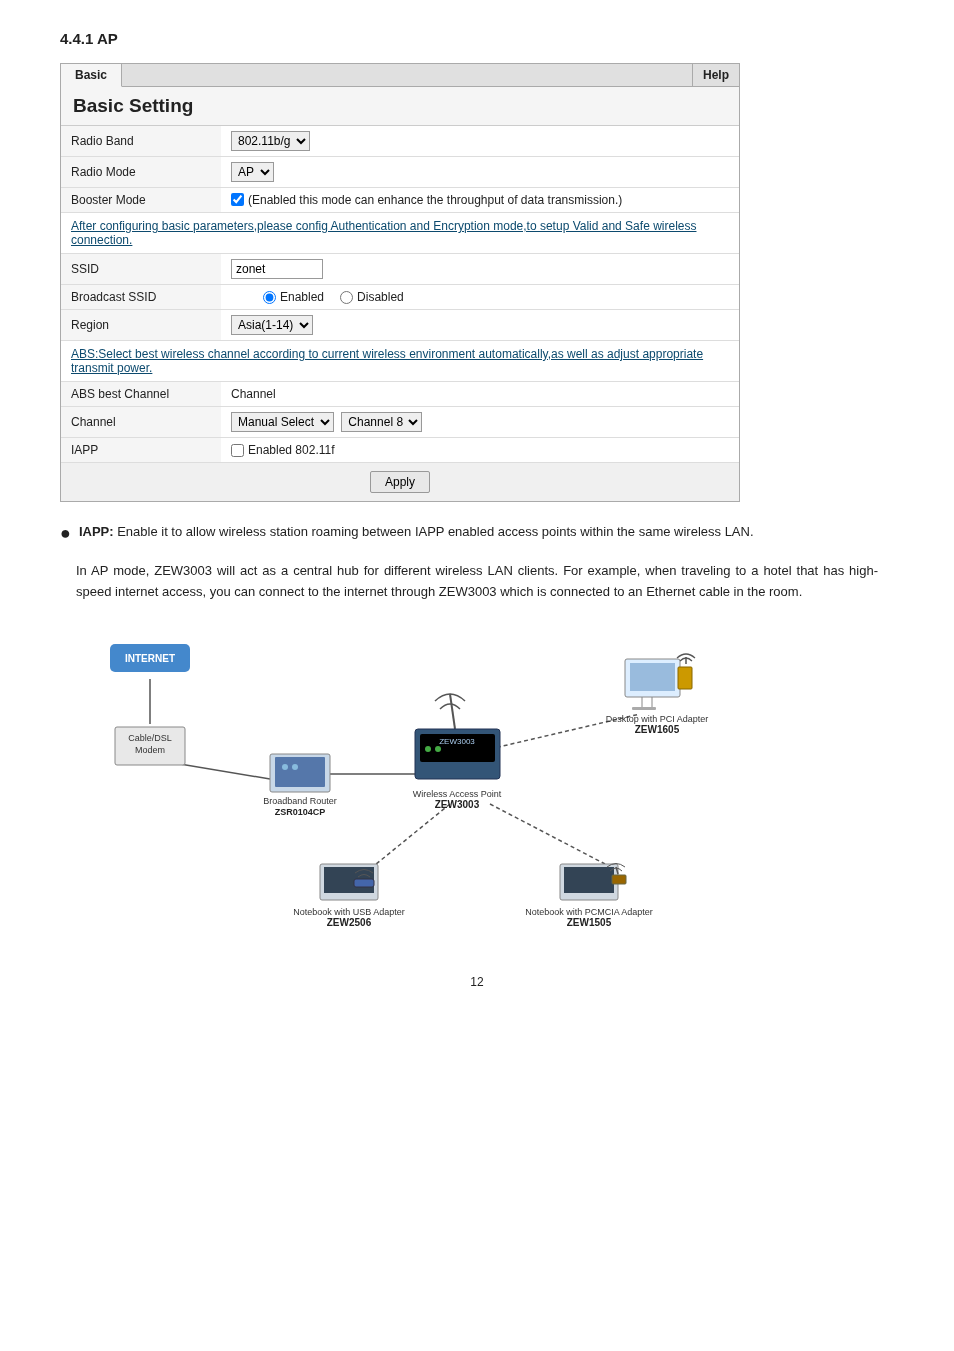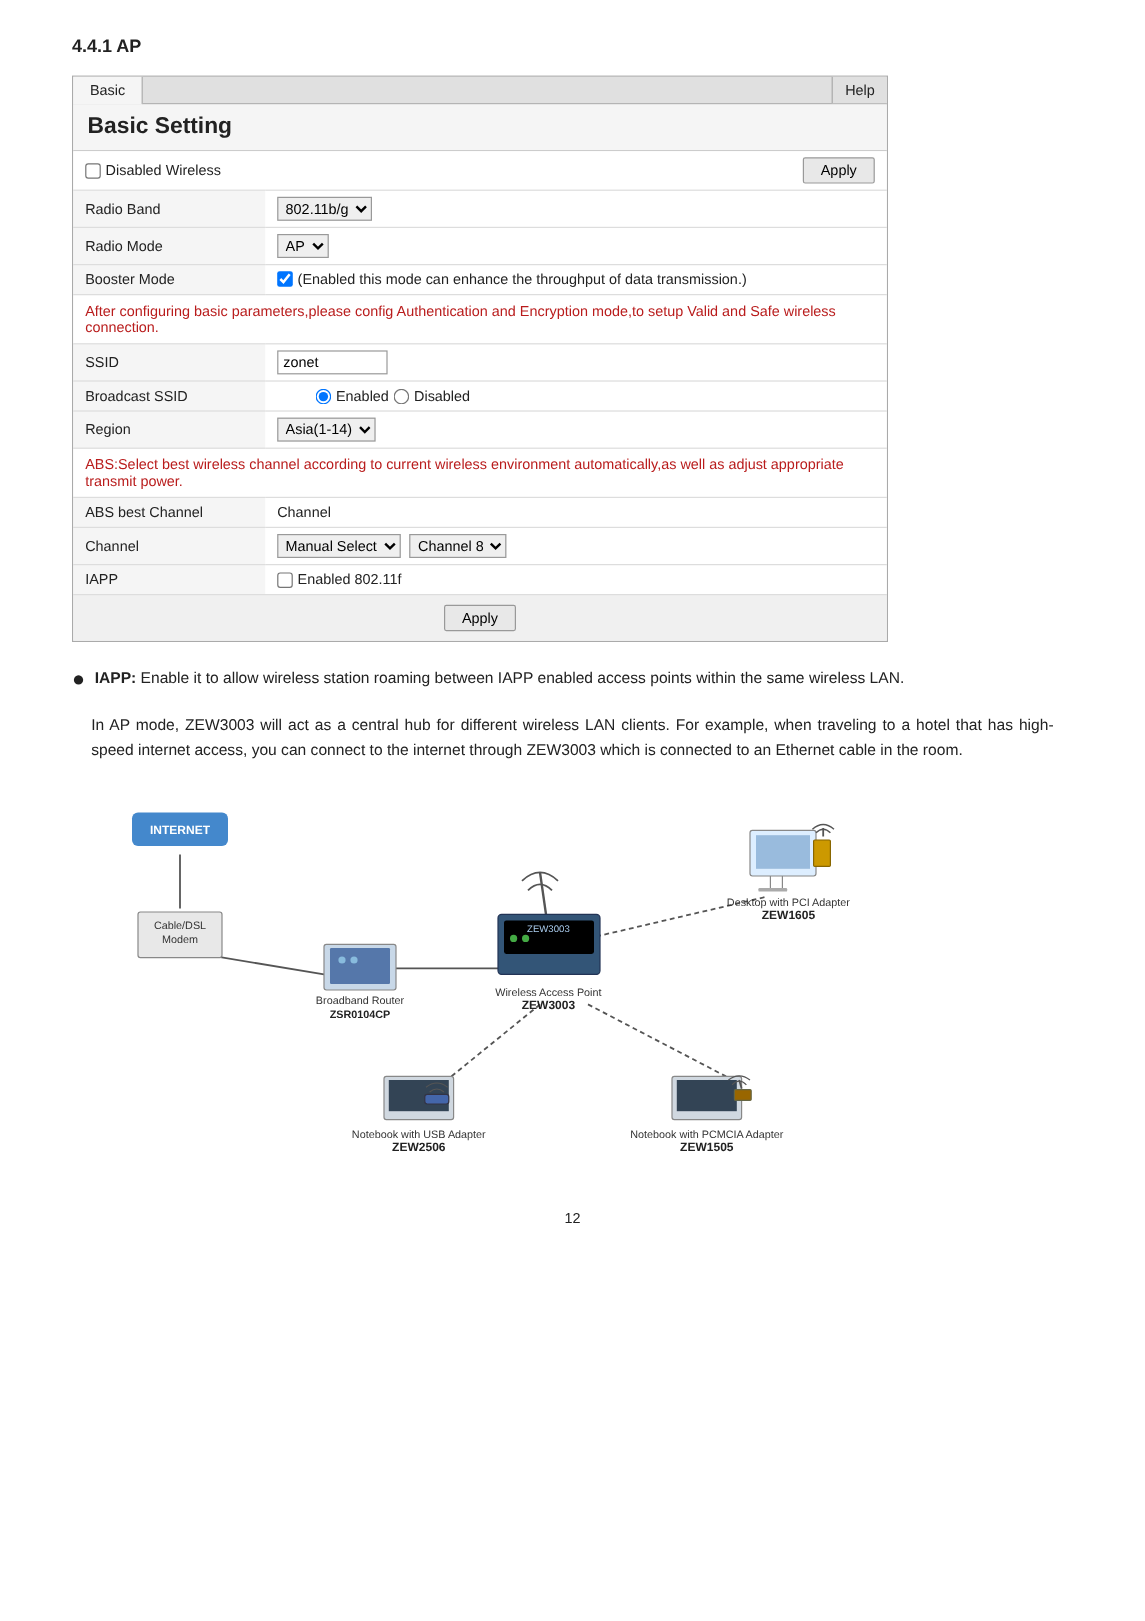--- a/index.html
+++ b/index.html
@@ -21,20 +21,21 @@
       border: 1px solid #aaa;
       background: #f5f5f5;
       width: 680px;
       margin-bottom: 20px;
     }
     .panel-tabs {
       display: flex;
       justify-content: space-between;
       background: #e0e0e0;
       border-bottom: 1px solid #aaa;
+      font-weight: bold;
     }
     .panel-tab {
       padding: 4px 14px;
       font-size: 12px;
       border-right: 1px solid #aaa;
       background: #d0d0d0;
       cursor: pointer;
     }
     .panel-tab.active {
       background: #f5f5f5;
@@ -75,21 +76,22 @@
       width: 160px;
       background: #f5f5f5;
     }
     .settings-table .value-col {
       background: #fff;
     }
     .full-row td {
       background: #fff;
       font-size: 12px;
       padding: 6px 10px;
-      color: #b91c1c;
+      color: #0c4a6e;
+      text-decoration: underline;
     }
     .disabled-wireless-row td {
       background: #fff;
     }
     .apply-btn {
       padding: 3px 14px;
       font-size: 12px;
       background: #e8e8e8;
       border: 1px solid #999;
       cursor: pointer;
@@ -113,21 +115,21 @@
       width: 92px;
     }
     input[type="checkbox"] {
       margin-right: 4px;
     }
     input[type="radio"] {
       margin-right: 4px;
     }
     .radio-group {
       display: flex;
-      gap: 4px;
+      gap: 16px;
       padding-left: 32px;
     }
     .booster-label {
       display: flex;
       align-items: flex-start;
     }
     .iapp-check {
       display: flex;
       align-items: center;
     }
@@ -181,31 +183,20 @@
     <div class="panel-tab active">Basic</div>
     <div class="panel-help">Help</div>
   </div>
 
   <div class="panel-header">Basic Setting</div>
 
   <div class="panel-body">
     <table class="settings-table">
 
       <tbody>
-          <tr class="disabled-wireless-row">
-        <td class="value-col" colspan="2">
-          <div style="display:flex; justify-content:space-between; align-items:center;">
-            <label style="display:flex;align-items:center;font-size:12px;">
-              <input type="checkbox" style="">
-              <span>Disabled Wireless</span>
-            </label>
-            <button class="apply-btn">Apply</button>
-          </div>
-        </td>
-      </tr>
 
       <tr>
         <td class="label-col">Radio Band</td>
         <td class="value-col">
           <select>
             <option>802.11b/g</option>
           </select>
         </td>
       </tr>
 

